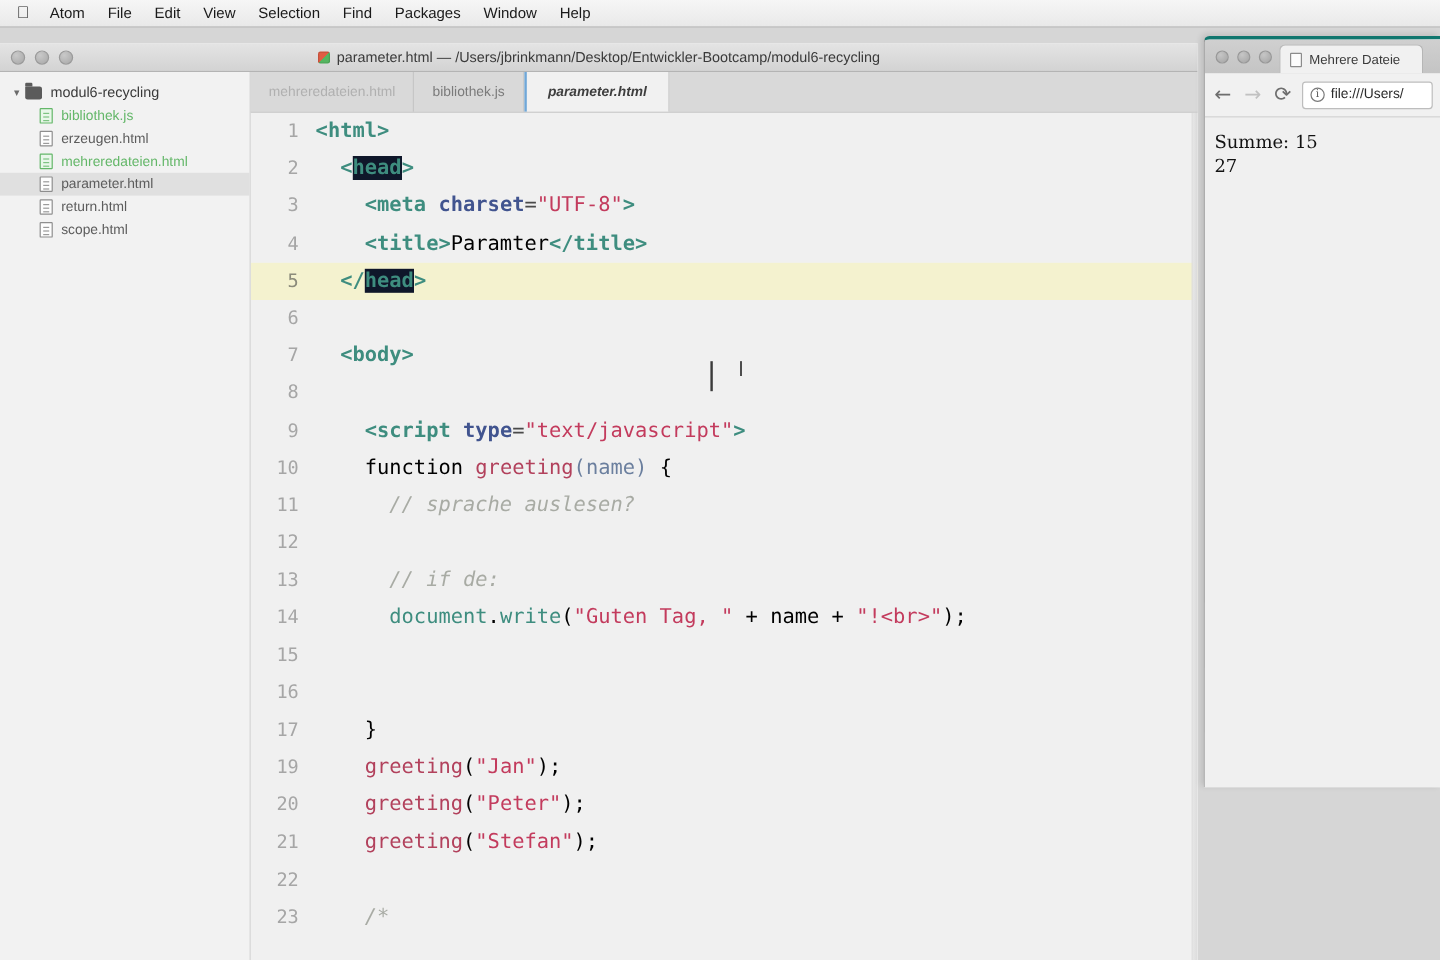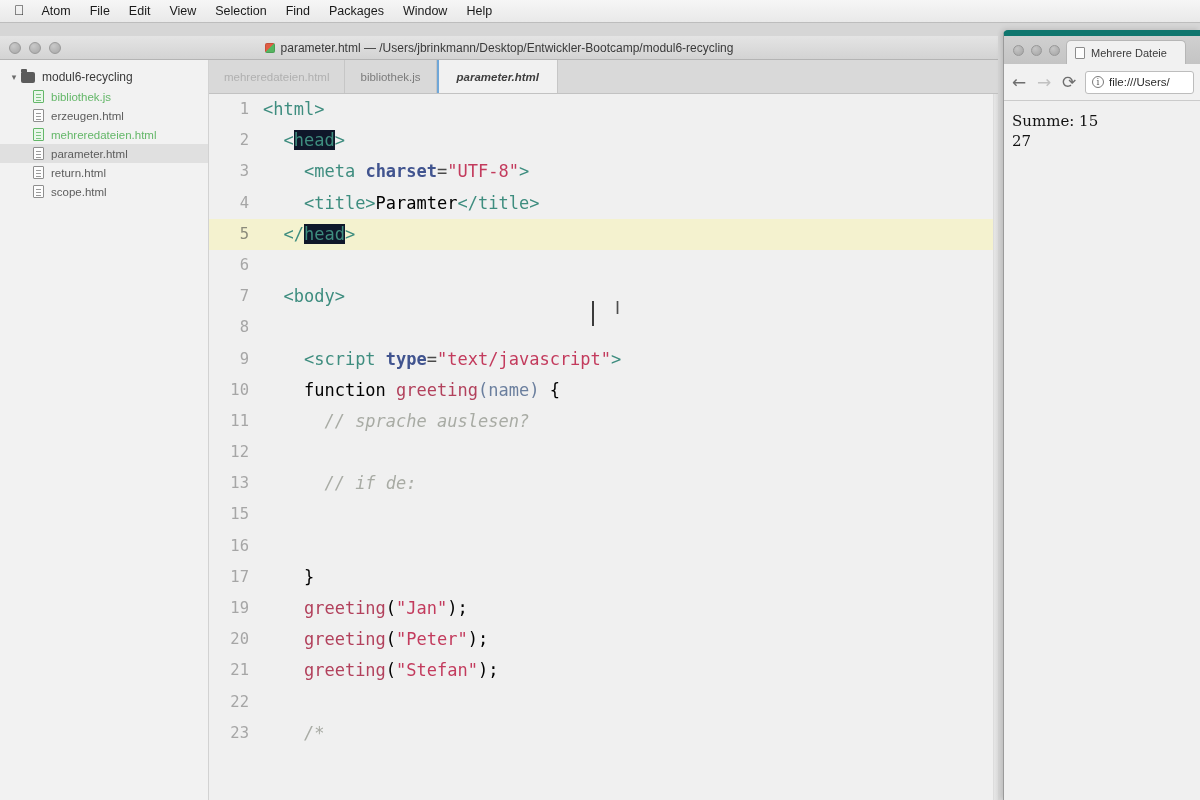--- a/index.html
+++ b/index.html
@@ -147,21 +147,21 @@
   .code-line.active { background: #f4f2cf; }
   .gutter {
     width: 54px; flex: none; text-align: right;
     padding-right: 14px;
     color: #a6a6a6; font-size: 15.5px;
   }
   .code-line.active .gutter { color: #8b8b7b; }
   .src { color: #4a4a4a; }
 
   
-  .tag      { color: #3e8d7f; }
+  .tag      { color: #3e8d7f; font-weight: bold; }
   .attr     { color: #41548f; font-weight: bold; }
   .str      { color: #c33b5d; }
   .comment  { color: #a8aba4; font-style: italic; }
   .fn       { color: #b2415c; }
   .obj      { color: #3e8d7f; }
   .param    { color: #6b7f9e; }
   .plain    { color: #000000; }
   .op       { color: #4a4a4a; }
   .tagmatch { background: #0f172a; }
 
@@ -180,24 +180,24 @@
     position: absolute; right: 0; top: 0; bottom: 0;
     width: 5px;
     background: linear-gradient(to right,#e6e6e6,#dcdcdc);
     border-left: 1px solid #dddddd;
   }
 
   
   #browser-window {
     position: absolute;
     top: 30px; left: 1003px;
-    width: 197px; height: 770px;
+    width: 197px; height: 626px;
     background: #f3f3f3;
     border-left: 1px solid #9a9a9a;
-    border-top: 6px solid #0f766e;
+    border-top: 3px solid #0f766e;
     border-radius: 5px 0 0 0;
     overflow: hidden;
     box-shadow: -2px -1px 5px rgba(0,0,0,.12);
   }
   #browser-tabstrip {
     height: 28px;
     background: linear-gradient(to bottom,#d0d0d0,#c4c4c4);
     display: flex; align-items: flex-end;
     position: relative;
   }
@@ -383,20 +383,24 @@
         <div class="code-line">
           <span class="gutter">12</span>
           <span class="src"></span>
         </div>
 
         <div class="code-line">
           <span class="gutter">13</span>
           <span class="src">      <span class="comment">// if de:</span></span>
         </div>
 
+        <div class="code-line">
+          <span class="gutter">14</span>
+          <span class="src">      <span class="obj">document</span><span class="plain">.</span><span class="obj">write</span><span class="plain">(</span><span class="str">"Guten Tag, "</span> <span class="plain">+</span> <span class="plain">name</span> <span class="plain">+</span> <span class="str">"!&lt;br&gt;"</span><span class="plain">);</span></span>
+        </div>
 
         <div class="code-line">
           <span class="gutter">15</span>
           <span class="src"></span>
         </div>
 
         <div class="code-line">
           <span class="gutter">16</span>
         </div>
 

